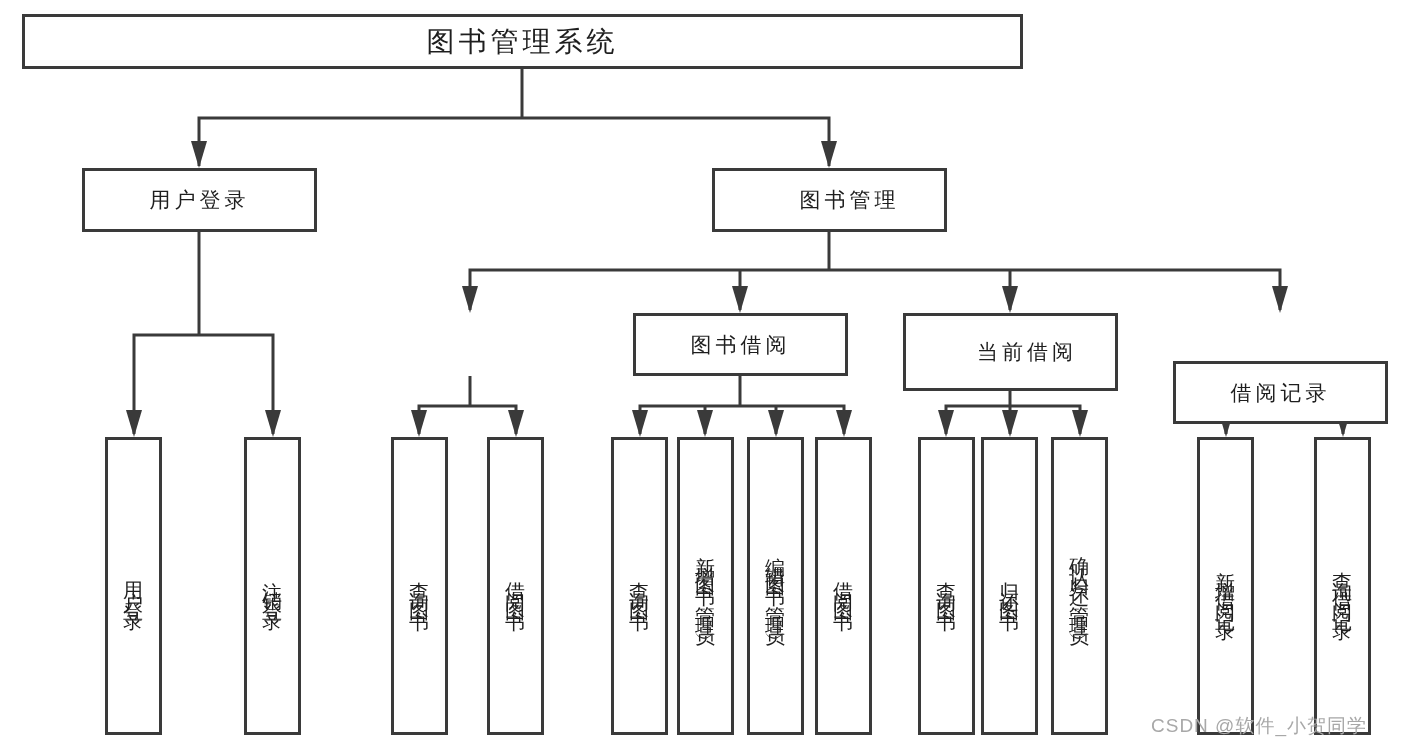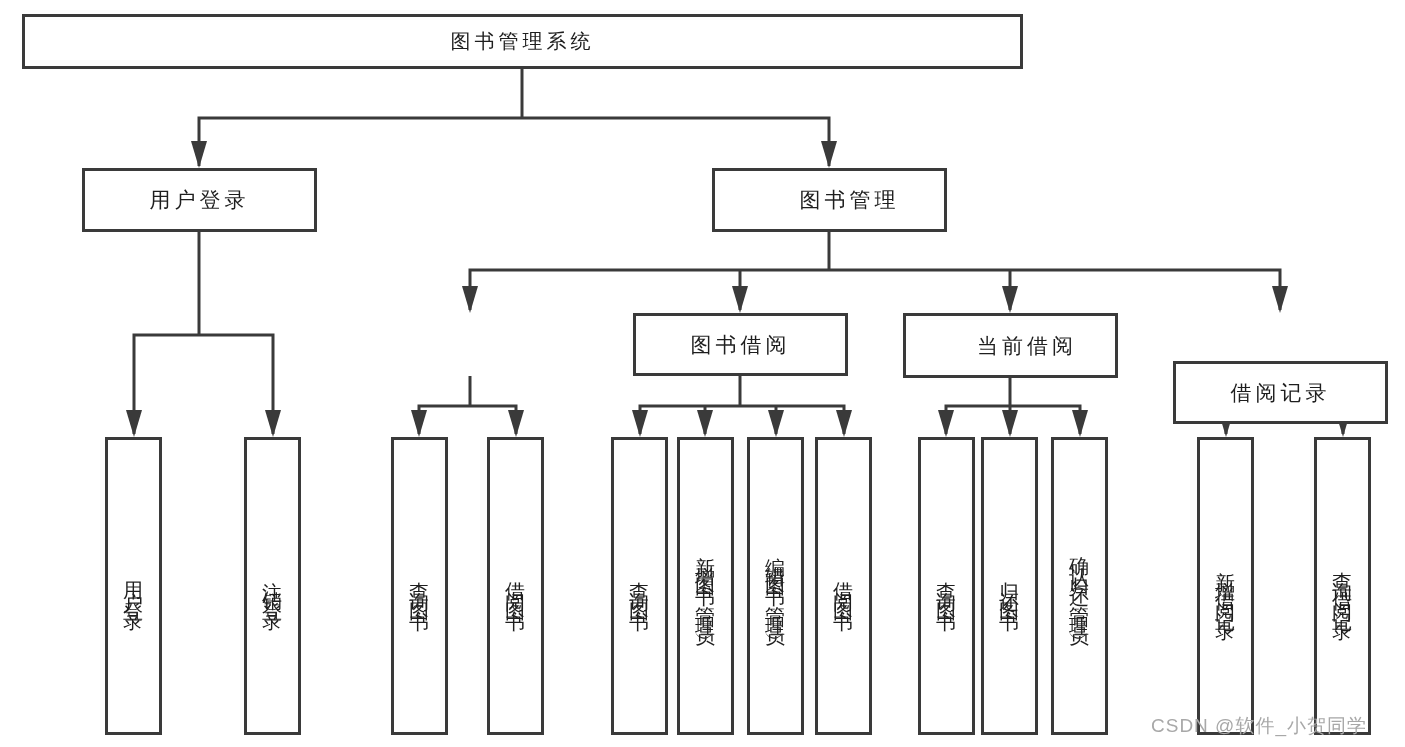--- a/index.html
+++ b/index.html
@@ -28,21 +28,21 @@
     background:var(--box_fill);
     border:3px solid var(--line);
     display:flex;align-items:center;justify-content:center;
   }
   .hlabel{
     font-size:21px;
     letter-spacing:4px;
     white-space:nowrap;
     color:var(--text);
   }
-  .root-label{font-size:20px;text-align:right;}
+  .root-label{font-size:28px;text-align:right;}
   .vlabel{
     writing-mode:vertical-rl;
     text-orientation:mixed;
     font-size:20px;
     letter-spacing:10px;
     line-height:1;
     color:var(--text);
   }
   .watermark{
     position:absolute;
@@ -121,21 +121,21 @@
   <div class="node" style="left:82px;top:168px;width:235px;height:64px;">
     <span class="hlabel">用户登录</span>
   </div>
   <div class="node" style="left:712px;top:168px;width:235px;height:64px;padding-left:40px;">
     <span class="hlabel">图书管理</span>
   </div>
 
   <div class="node" style="left:633px;top:313px;width:215px;height:63px;">
     <span class="hlabel">图书借阅</span>
   </div>
-  <div class="node" style="left:903px;top:313px;width:215px;height:65px;padding-left:33px;">
+  <div class="node" style="left:903px;top:313px;width:215px;height:78px;padding-left:33px;">
     <span class="hlabel">当前借阅</span>
   </div>
   <div class="node" style="left:1173px;top:313px;width:215px;height:63px;margin-top:48px;">
     <span class="hlabel">借阅记录</span>
   </div>
 
   <div class="node" style="left:105px;top:437px;width:57px;height:298px;">
     <span class="vlabel">用户登录</span>
   </div>
   <div class="node" style="left:244px;top:437px;width:57px;height:298px;">

